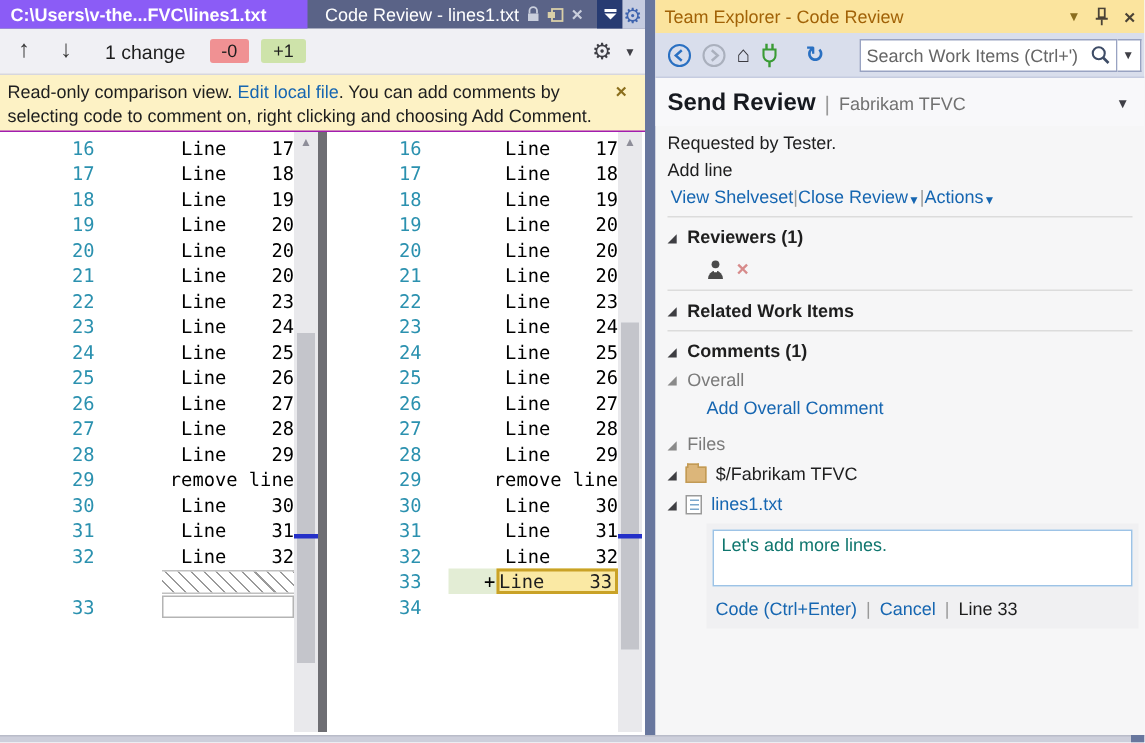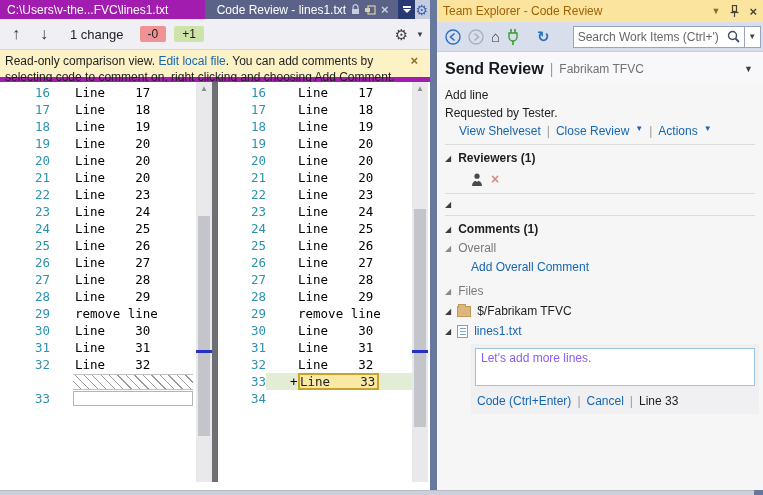--- a/index.html
+++ b/index.html
@@ -6,21 +6,21 @@
   html,body { width:763px; height:495px; overflow:hidden; }
   body { font-family:"Liberation Sans","DejaVu Sans",sans-serif; font-size:12px; color:#1e1e1e; background:#eef0f5; }
   .app { position:relative; width:763px; height:495px; }
 
   
   .editor-region { position:absolute; left:0; top:0; width:430px; height:490px; background:#fff; }
 
   
   .tab-bar { position:relative; height:19px; background:#5a6387; display:flex; align-items:stretch; }
   .doc-tab { display:flex; align-items:center; padding:0 7px; color:#fff; white-space:nowrap; font-size:12px; }
-  .doc-tab.selected { background:#a21caf; width:207px; }
+  .doc-tab.selected { background:#8b5cf6; width:207px;font-weight:bold; }
   .doc-tab.preview { margin-left:5px; gap:5px; }
   .tab-ico { display:inline-flex; align-items:center; }
   .tab-close { color:#c9cedc; font-size:13px; font-weight:bold; line-height:1; }
   .doclist-btn { width:18px; height:19px; background:#273b72; display:flex; flex-direction:column; align-items:center; justify-content:center; gap:1px; margin-left:2px; }
   .doclist-bar { width:8px; height:2px; background:#fff; }
   .doclist-tri { width:0; height:0; border-left:4px solid transparent; border-right:4px solid transparent; border-top:4px solid #fff; }
   .tabbar-right { flex:1; background:#c5cce0; display:flex; align-items:center; justify-content:flex-end; padding-right:2px; }
   .gear-blue { color:#3e63ae; font-size:14px; line-height:1; }
 
   
@@ -28,31 +28,31 @@
   .nav-arrow { font-size:16px; color:#3a3a3a; width:20px; text-align:center; }
   .changes-label { margin-left:8px; font-size:13px; }
   .badge { border-radius:2px; padding:1px 8px; font-size:12px; color:#1e1e1e; }
   .badge.removed { background:#f09193; margin-left:8px; }
   .badge.added { background:#cee3aa; }
   .toolbar-spacer { flex:1; }
   .gear-dark { color:#3f3f46; font-size:15px; line-height:1; }
   .caret { font-size:8px; color:#3f3f46; }
 
   
-  .info-bar { height:32px; background:#fdf2c5; border-bottom:5px solid #a21caf; padding:3px 8px 3px 5px; position:relative; line-height:16px; color:#1e1e1e; }
+  .info-bar { height:38px; background:#fdf2c5; border-bottom:1px solid #a21caf; padding:3px 8px 3px 5px; position:relative; line-height:16px; color:#1e1e1e; }
   .info-bar a { color:#1666b1; text-decoration:none; }
   .infobar-close { position:absolute; right:12px; top:4px; color:#8b6f1d; font-weight:bold; font-size:13px; line-height:1; }
 
   
   .diff-area { position:relative; display:flex; height:400px; background:#fff; }
   .pane { font-family:"DejaVu Sans Mono","Liberation Mono",monospace; font-size:12.5px; padding-top:2px; overflow:hidden; }
   .pane.left { width:196px; }
   .pane.right { width:194px; }
   .drow { display:flex; height:17px; line-height:17px; align-items:center; }
-  .dnum { width:50px; text-align:right; color:#2b91af; white-space:pre; }
+  .dnum { width:50px; color:#2b91af; white-space:pre;margin-left:48px; }
   .pane.right .dnum { width:48px; }
   .dtxt { margin-left:25px; white-space:pre; color:#000; }
   .pane.right .dtxt { margin-left:32px; }
   .dpre { margin-left:24px; width:8px; white-space:pre; color:#000; }
   .hatch { margin-left:23px; width:120px; height:16px;
            background:repeating-linear-gradient(45deg,#fff 0px,#fff 5px,#9a9a9a 5px,#9a9a9a 6px);
            border-top:1px solid #c0c0c0; border-bottom:1px solid #c0c0c0; }
   .emptybox { margin-left:23px; width:120px; height:15px; background:#fff; border:1px solid #b4b4b4; }
   .addedbg { display:flex; flex:1; background:#e3edd5; align-items:center; }
   .addedbg .dpre { margin-left:24px; }
@@ -92,42 +92,42 @@
   .te-header-title { font-size:16px; font-weight:600; color:#16191f; }
   .te-header-sep { color:#9a9a9a; margin:0 6px; font-size:14px; }
   .te-header-ctx { color:#717171; font-size:12px; flex:1; }
   .te-header-caret { color:#3f3f46; font-size:9px; padding-right:2px; }
 
   .te-content { flex:1; padding:2px 8px 0 8px; overflow:hidden; }
   .te-line { margin:3px 0; }
   .summary-line { margin:2px 0 4px 0; }
   .red-annotation { display:inline-block; border:3px solid #ce2424; padding:2px; margin:2px 0 2px 0; }
   .btn { background:#eeeef2; border:1px solid #acacac; padding:3px 12px; font-size:12px; font-family:inherit; color:#1e1e1e; }
-  .links-row { margin:4px 0 6px 14px; display:flex; align-items:flex-start; gap:6px; }
+  .links-row { margin:4px 0 6px 2px; display:flex; align-items:flex-end; }
   a.lnk { color:#1666b1; text-decoration:none; }
   .lnk-caret { color:#1666b1; font-size:8px; }
   .lnk-sep { color:#9a9a9a; }
   .hrule { border-top:1px solid #dcdcdc; margin:6px 0; }
   .section-hdr { display:flex; align-items:center; gap:7px; margin:4px 0; font-weight:600; color:#1e1e1e; }
   .exp { font-size:8px; color:#3e3e42; }
   .exp.gray { color:#8a8a8a; }
   .indent1 { margin-left:14px; }
   .indent2 { margin-left:26px; }
   .indent3 { margin-left:40px; }
   .gray-label { color:#7a7a7a; font-weight:400; display:flex; align-items:center; gap:7px; margin:5px 0; }
   .reviewer-row { display:flex; align-items:center; gap:8px; margin:6px 0 4px 26px; }
   .reviewer-name { flex:1; }
   .remove-x { color:#d78b8b; font-size:14px; font-weight:bold; margin-right:4px; }
   .tree-row { display:flex; align-items:center; gap:6px; margin:6px 0; }
   .folder-ico { width:14px; height:11px; background:#dcb67a; border:1px solid #c29a55; position:relative; }
   .folder-ico::before { content:""; position:absolute; top:-3px; left:0; width:6px; height:2px; background:#dcb67a; border:1px solid #c29a55; border-bottom:none; }
   .file-ico { width:11px; height:13px; background:#fff; border:1px solid #9a9a9a; position:relative; }
   .file-ico::before { content:""; position:absolute; top:2px; left:2px; width:6px; height:1px; background:#7ba7cc; box-shadow:0 3px 0 #7ba7cc, 0 6px 0 #7ba7cc; }
   .comment-panel { background:#f0f0f2; padding:4px 4px 4px 4px; margin:2px 0 0 26px; width:288px; }
-  .comment-box { width:280px; height:38px; background:#fff; border:1px solid #9dc3e6; resize:none; font-family:inherit; font-size:12px; padding:2px 5px; color:#8b5cf6; outline:none; }
+  .comment-box { width:280px; height:38px; background:#fff; border:1px solid #9dc3e6; resize:none; font-family:inherit; font-size:12px; padding:2px 5px; color:#0f766e; outline:none; }
   .save-row { display:flex; align-items:center; gap:6px; margin:5px 0 2px 2px; }
 
   
   .bottom-strip { position:absolute; left:0; bottom:0; width:763px; height:5px; background:#cdcfdb; border-top:1px solid #b9bcc9; }
   .bottom-corner { position:absolute; right:0; bottom:0; width:9px; height:5px; background:#68779e; }
 
   svg { display:block; }
 </style>
 </head>
 <body>
@@ -419,22 +419,22 @@
 
     <div class="te-header">
       <span class="te-header-title">Send Review</span>
       <span class="te-header-sep">|</span>
       <span class="te-header-ctx">Fabrikam TFVC</span>
       <span class="te-header-caret">▼</span>
     </div>
 
     <div class="te-content">
 
+      <div class="te-line summary-line">Requested by Tester.</div>
       <div class="te-line summary-line">Add line</div>
-      <div class="te-line summary-line">Requested by Tester.</div>
 
 
       <div class="links-row">
         <a href="#" class="lnk">View Shelveset</a>
         <span class="lnk-sep">|</span>
         <a href="#" class="lnk">Close Review</a>
         <span class="lnk-caret">▼</span>
         <span class="lnk-sep">|</span>
         <a href="#" class="lnk">Actions</a>
         <span class="lnk-caret">▼</span>
@@ -454,20 +454,21 @@
               <rect x="5" y="6.5" width="2" height="2" fill="#fff"></rect>
             </svg>
         </span>
         <span class="remove-x">×</span>
       </div>
 
       <div class="hrule"></div>
 
       <div class="section-hdr">
         <span class="exp">◢</span>
+        <span>Related Work Items</span>
       </div>
 
       <div class="hrule"></div>
 
       <div class="section-hdr">
         <span class="exp">◢</span>
         <span>Comments (1)</span>
       </div>
 
       <div class="gray-label indent1">

